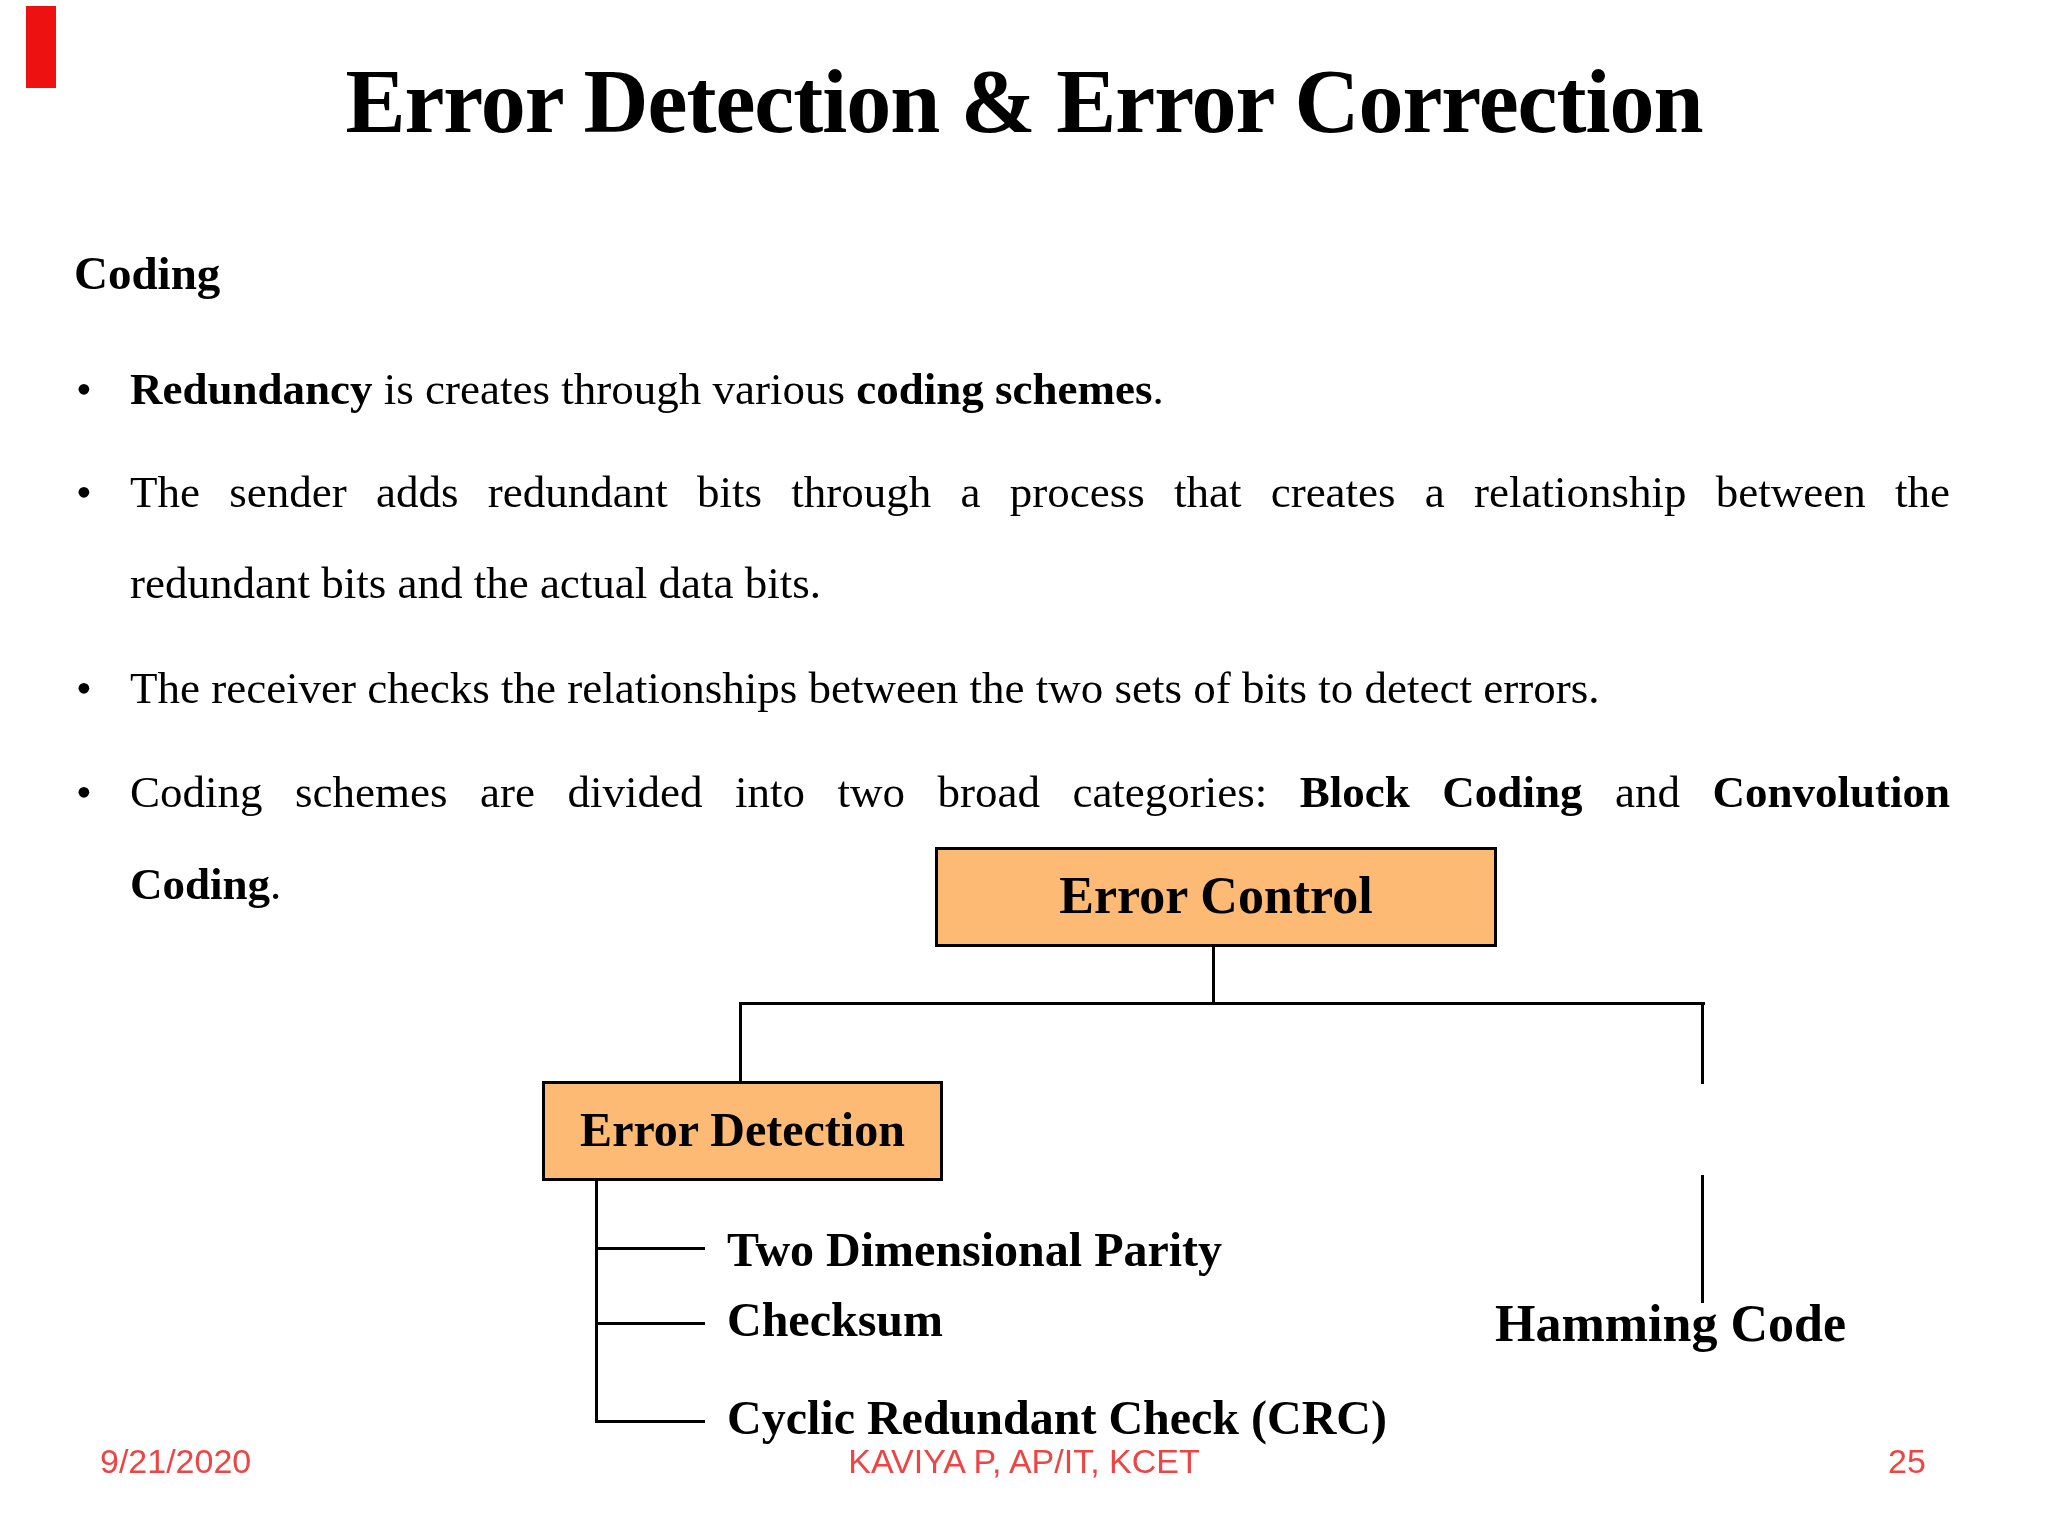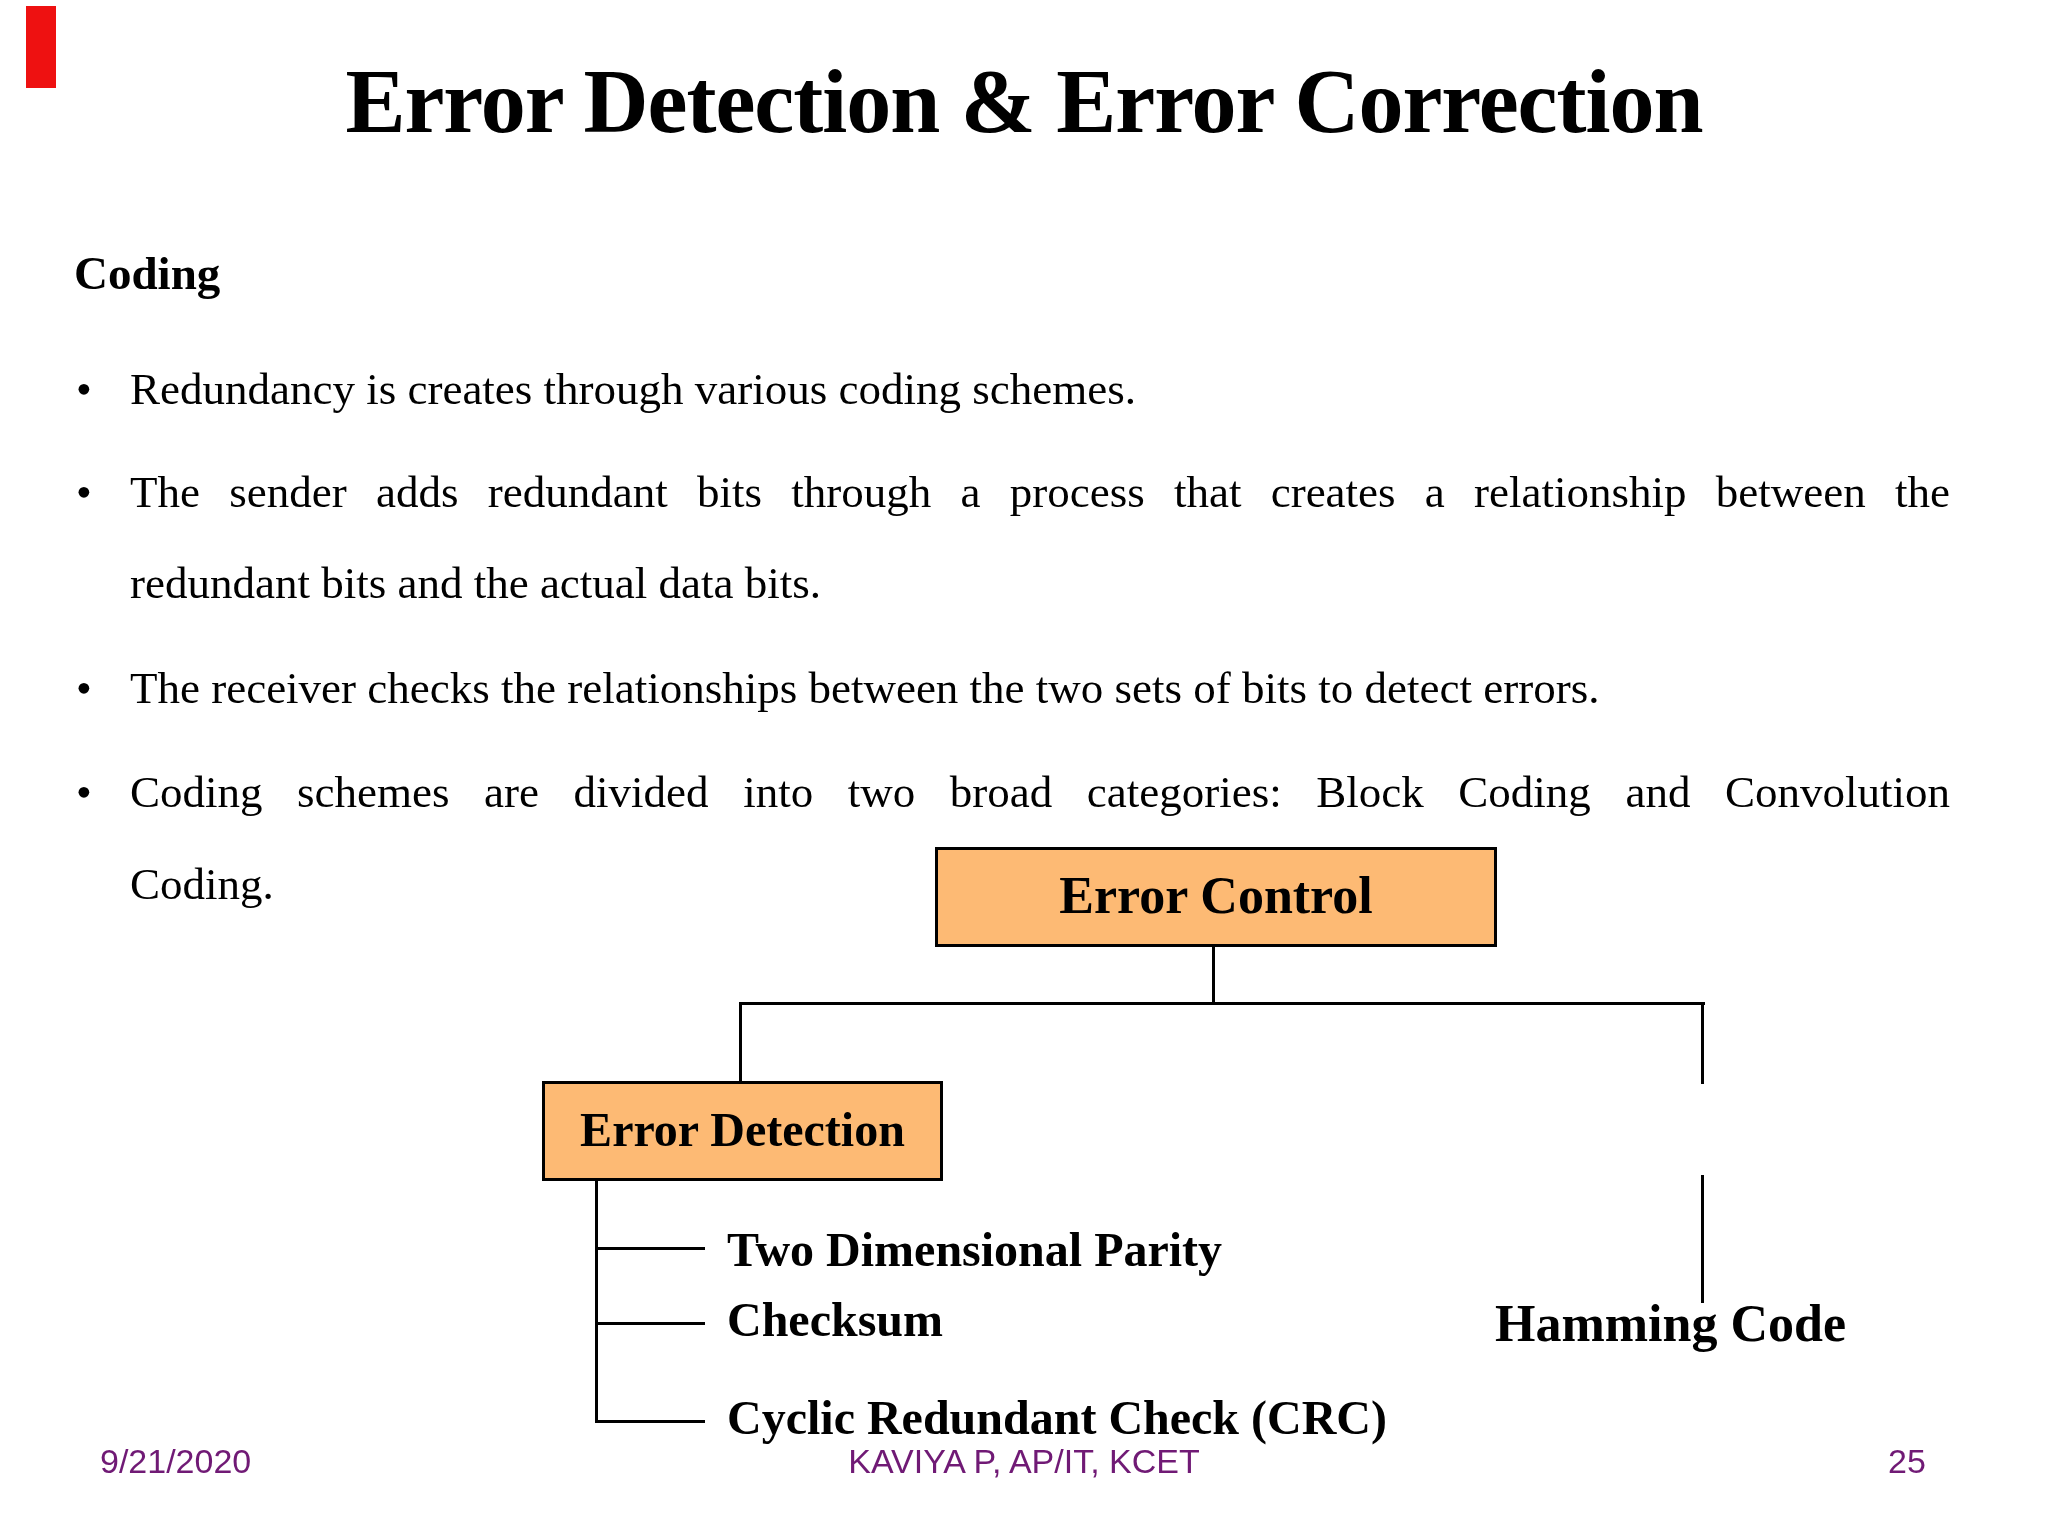--- a/index.html
+++ b/index.html
@@ -10,21 +10,21 @@
   #red-marker{left:26px;top:6px;width:30px;height:82px;background:#ee1111;}
   
   #title{left:0;top:50px;width:2048px;text-align:center;font-size:90px;font-weight:bold;letter-spacing:-1px;}
   
   #heading{left:74px;top:246px;font-size:47px;font-weight:bold;}
   
   .bodyline{left:130px;width:1820px;font-size:45px;line-height:1.3;white-space:nowrap;}
   .just{white-space:normal;text-align:justify;text-align-last:justify;}
   .bl0{top:360px;} .bl1{top:463px;} .bl2{top:554px;} .bl3{top:659px;} .bl4{top:763px;} .bl5{top:855px;}
   .dot{left:76px;font-size:45px;line-height:1.3;}
-  .b{font-weight:normal;}
+  .b{font-weight:bold;}
   
   .dbox{border:3px solid #000;background:#fdba74;text-align:center;font-weight:bold;}
   #box-error-control{left:935px;top:847px;width:556px;height:94px;font-size:52px;line-height:92px;}
   #box-error-detection{left:542px;top:1081px;width:395px;height:94px;font-size:48px;line-height:92px;}
   #box-error-correction{left:1505px;top:1081px;width:398px;height:94px;font-size:48px;line-height:92px;}
   
   .hline{background:#000;height:3px;}
   .vline{background:#000;width:3px;}
   #conn-stub{left:1212px;top:941px;height:64px;}
   #conn-h{left:739px;top:1002px;width:966px;}
@@ -35,21 +35,21 @@
   #branch-2{left:595px;top:1322px;width:110px;}
   #branch-3{left:595px;top:1420px;width:110px;}
   #corr-drop{left:1701px;top:1175px;height:128px;}
   
   .leaf{font-weight:bold;font-size:48px;white-space:nowrap;}
   #leaf-tdp{left:727px;top:1222px;}
   #leaf-checksum{left:727px;top:1292px;}
   #leaf-crc{left:727px;top:1390px;}
   #leaf-hamming{left:1495px;top:1294px;width:420px;font-size:52px;}
   
-  .footer{font-family:"Liberation Sans","DejaVu Sans",sans-serif;font-size:34px;color:#701a75;top:1442px;}
+  .footer{font-family:"Liberation Sans","DejaVu Sans",sans-serif;font-size:34px;color:#ef4444;top:1442px;}
   #footer-date{left:100px;}
   #footer-center{left:0;width:2048px;text-align:center;}
   #footer-page{left:1888px;}
 </style>
 </head>
 <body>
 
 <div id="page">
 
   <div class="abs" id="red-marker"></div>

